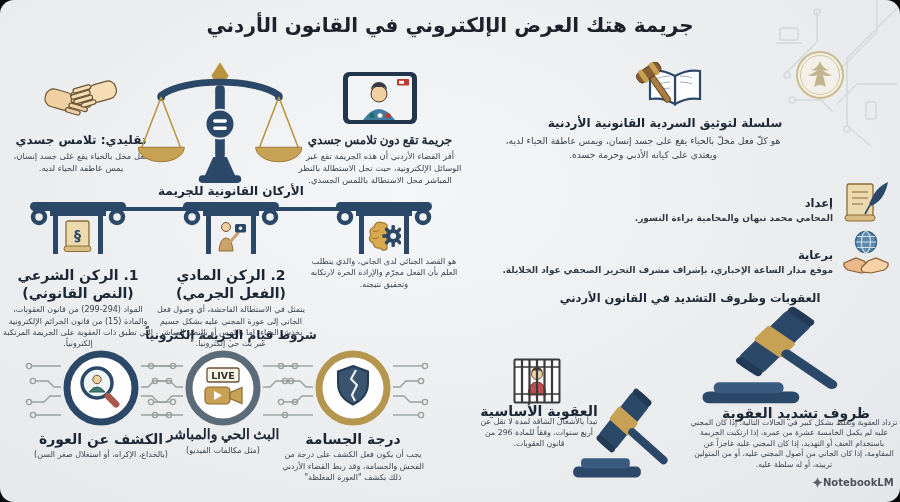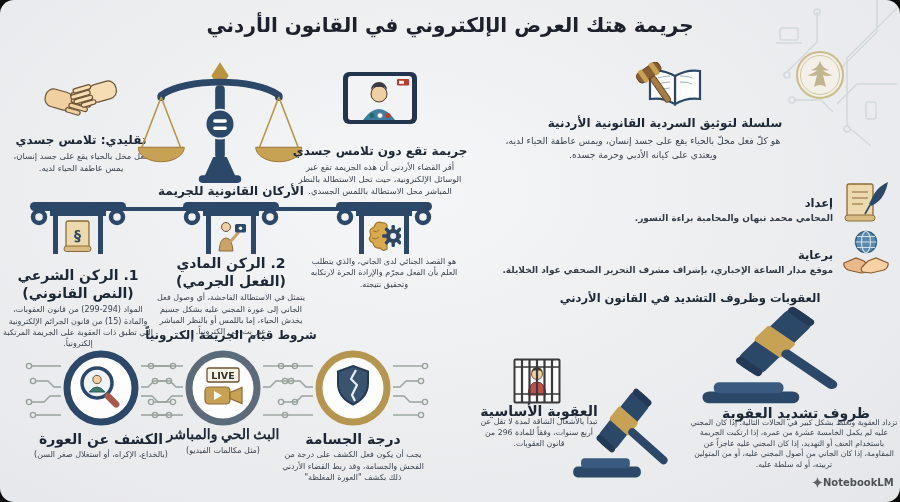--- a/index.html
+++ b/index.html
@@ -103,21 +103,21 @@
       <rect x="5" y="4" width="64" height="44" rx="3" fill="#f2f3f4"></rect>
       <circle cx="36" cy="22" r="8" fill="#f0cfa0" stroke="#4a3a2a" stroke-width="1"></circle>
       <path d="M28 18 a8 8 0 0 1 16 0 l-3 -3 h-10 z" fill="#3a3a44"></path>
       <path d="M20 48 q16 -22 32 0 z" fill="#3f7da0"></path>
       <rect x="54" y="7" width="12" height="6.5" rx="1" fill="#c0392b"></rect>
       <rect x="56" y="8.8" width="5" height="3" fill="#fff"></rect>
       <circle cx="29" cy="43.5" r="2.6" fill="#1b6e6e"></circle>
       <circle cx="37" cy="43.5" r="2.6" fill="#fff" stroke="#888" stroke-width=".8"></circle>
       <circle cx="45" cy="43.5" r="2.6" fill="#c0392b"></circle>
     </svg>
-    <div class="blk-title" style="margin-top:20px;">جريمة تقع دون تلامس جسدي</div>
+    <div class="blk-title" style="margin-top:9px;font-family:Liberation Serif, serif;">جريمة تقع دون تلامس جسدي</div>
     <div class="body-txt" style="margin-top:3px;padding:0 2px;">أقر القضاء الأردني أن هذه الجريمة تقع عبر الوسائل الإلكترونية، حيث تحل الاستطالة بالنظر المباشر محل الاستطالة باللمس الجسدي.</div>
   </div>
 
   <div class="abs" style="left:2px;top:184px;width:458px;">
     <div class="sec-title center">الأركان القانونية للجريمة</div>
     <div class="beam" style="top:23px;left:44px;width:372px;height:3.5px;"></div>
 
     <div class="col" style="left:0;top:18px;">
       <svg class="mx" width="100" height="52" viewBox="0 0 100 52">
         <rect x="2" y="0" width="96" height="9" rx="4.5" fill="#2c4868"></rect>
@@ -145,21 +145,21 @@
         <rect x="25" y="14" width="5" height="38" fill="#2c4868"></rect>
         <rect x="70" y="14" width="5" height="38" fill="#2c4868"></rect>
       </svg>
       <svg class="abs" style="left:60px;top:17px;" width="32" height="34" viewBox="0 0 32 34">
         <circle cx="11" cy="8" r="4.5" fill="#f0cfa0" stroke="#6b5336" stroke-width="1"></circle>
         <path d="M4 32 q1 -13 7 -13 q6 0 7 13 z" fill="#caa36a" stroke="#8a6b35" stroke-width="1"></path>
         <path d="M16 22 l7 -8" stroke="#caa36a" stroke-width="3" stroke-linecap="round"></path>
         <rect x="20" y="5" width="11" height="8.5" rx="1.5" fill="#2c4868"></rect>
         <circle cx="25.5" cy="9.2" r="1.7" fill="#fff"></circle>
       </svg>
-      <div class="item-title" style="">2. الركن المادي (الفعل الجرمي)</div>
+      <div class="item-title" style="margin-top:12px;">2. الركن المادي (الفعل الجرمي)</div>
       <div class="body-txt" style="margin-top:2px;font-size:8px;">يتمثل في الاستطالة الفاحشة، أي وصول فعل الجاني إلى عورة المجني عليه بشكل جسيم يخدش الحياء، إما باللمس أو بالنظر المباشر عبر بث حي إلكترونياً.</div>
     </div>
 
     <div class="col" style="left:306px;top:18px;">
       <svg class="mx" width="100" height="52" viewBox="0 0 100 52">
         <rect x="2" y="0" width="96" height="9" rx="4.5" fill="#2c4868"></rect>
         <circle cx="11" cy="15" r="6" fill="none" stroke="#2c4868" stroke-width="4.5"></circle>
         <circle cx="89" cy="15" r="6" fill="none" stroke="#2c4868" stroke-width="4.5"></circle>
         <rect x="22" y="9" width="56" height="5" fill="#2c4868"></rect>
         <rect x="25" y="14" width="5" height="38" fill="#2c4868"></rect>

